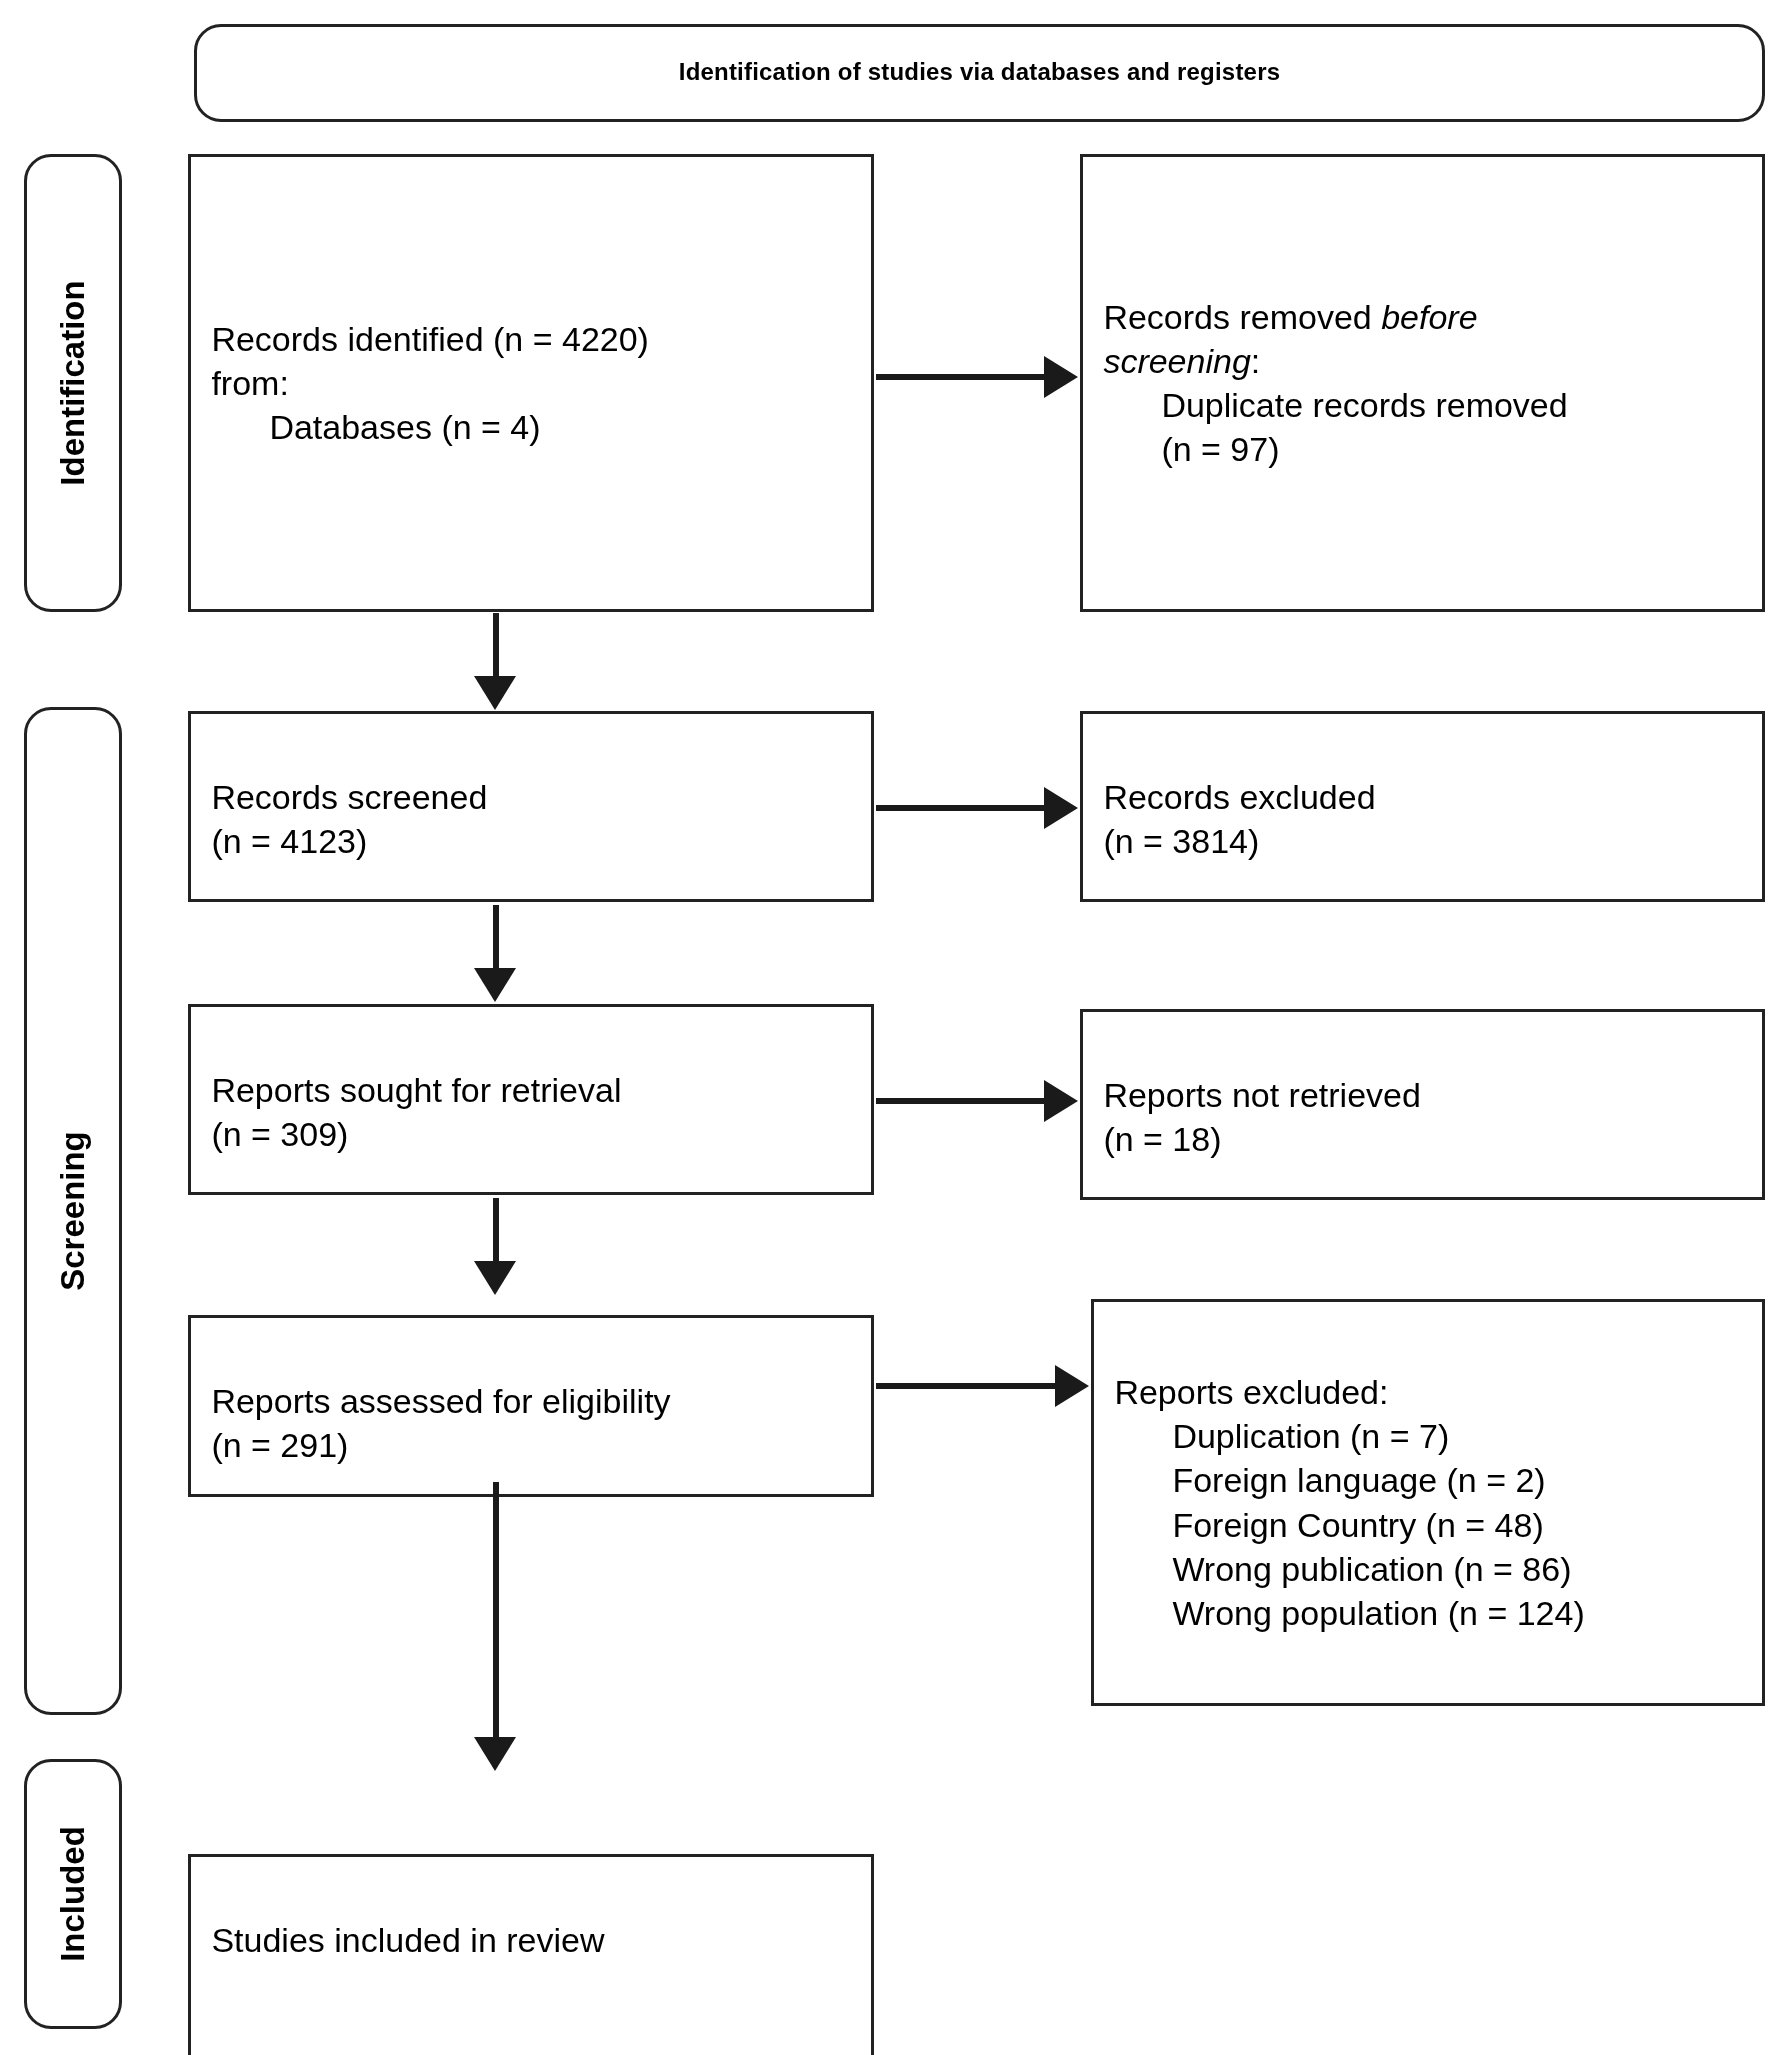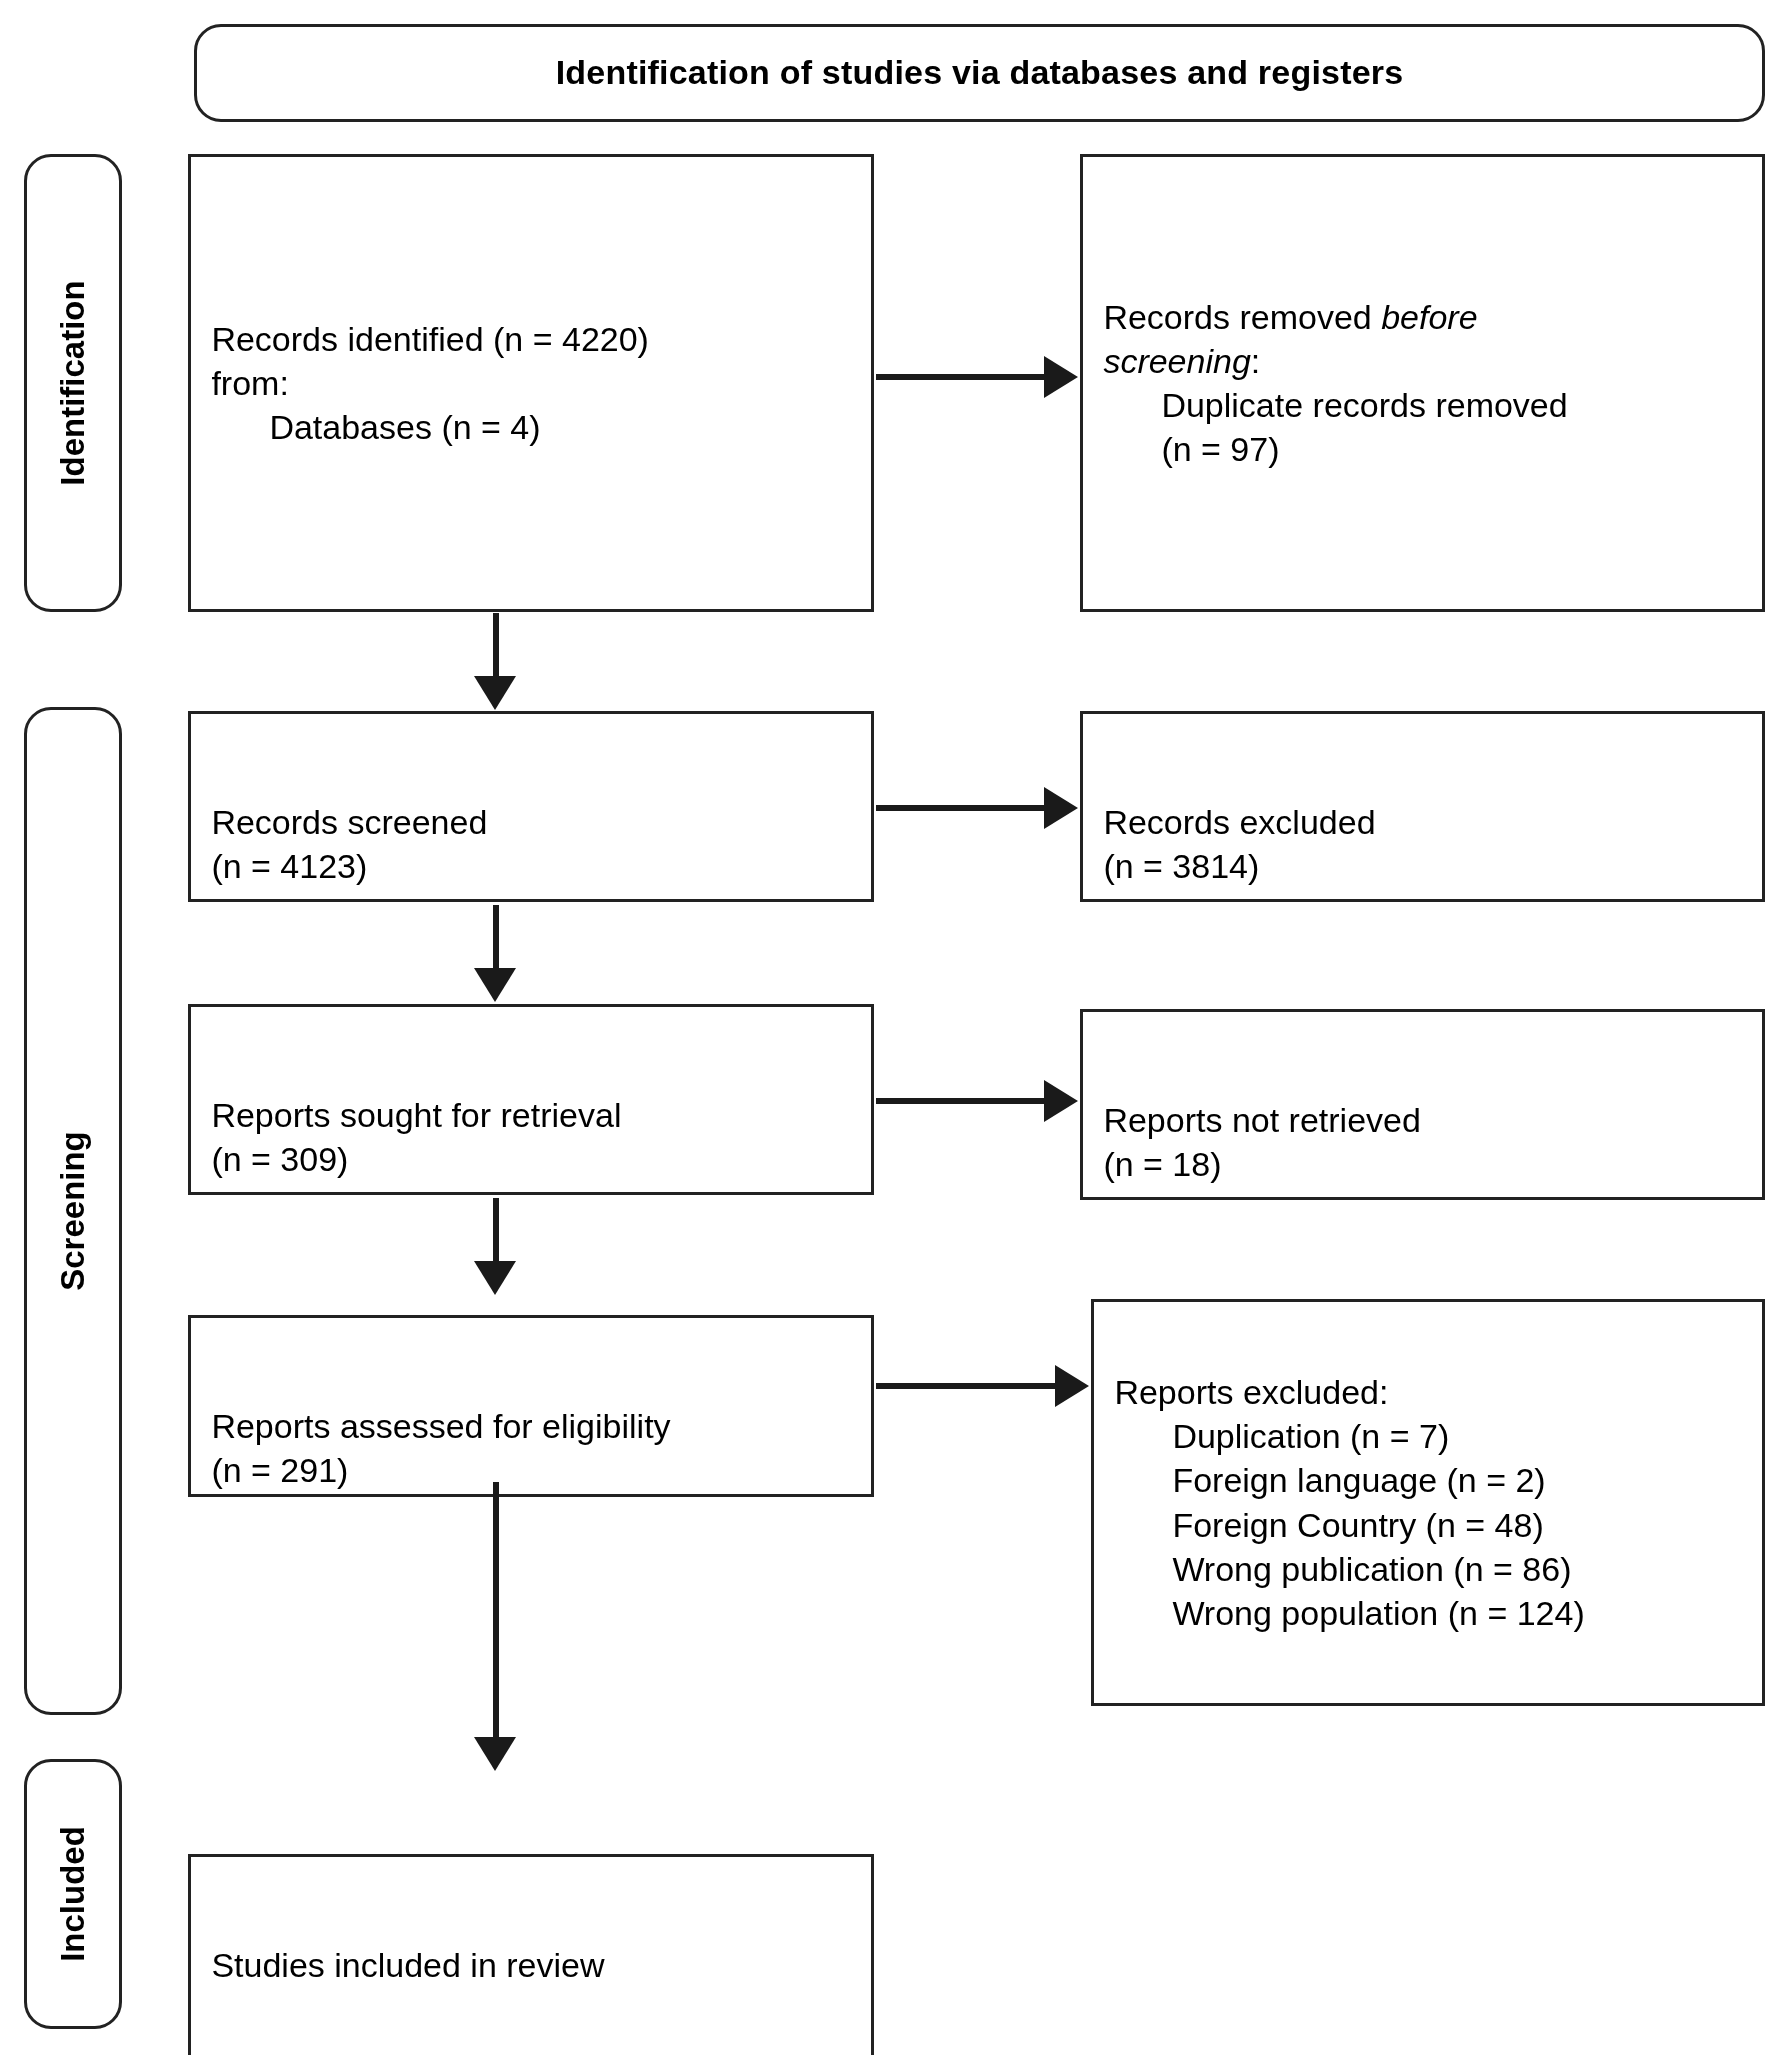--- a/index.html
+++ b/index.html
@@ -28,21 +28,21 @@
     border-radius: 27px;
   }
 
   
   #title-banner {
     display: flex;
     align-items: center;
     justify-content: center;
   }
   #title-banner .title-text {
-    font-size: 34px;
+    font-size: 24px;
     font-weight: bold;
     letter-spacing: 0.2px;
     text-align: center;
     line-height: 1.2;
   }
 
   
   .stage {
     display: flex;
     align-items: center;
@@ -64,21 +64,21 @@
   .content-box .body {
     width: 100%;
     padding: 0 20.4px;
     font-size: 34px;
     line-height: 1.30;
   }
   .content-box.top-text {
     align-items: flex-start;
   }
   .content-box.top-text .body {
-    padding-top: 86px;
+    padding-top: 61px;
   }
   .indent {
     padding-left: 58px;
   }
   .ital {
     font-style: italic;
   }
 
   
   .v-line {

